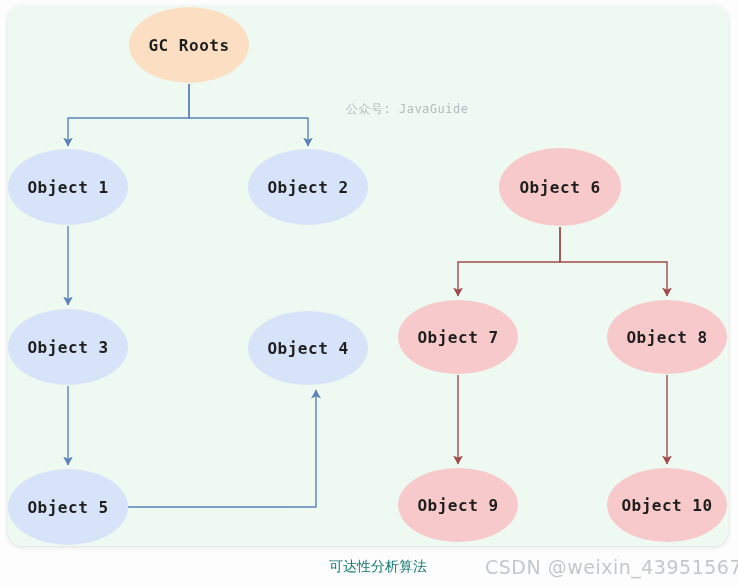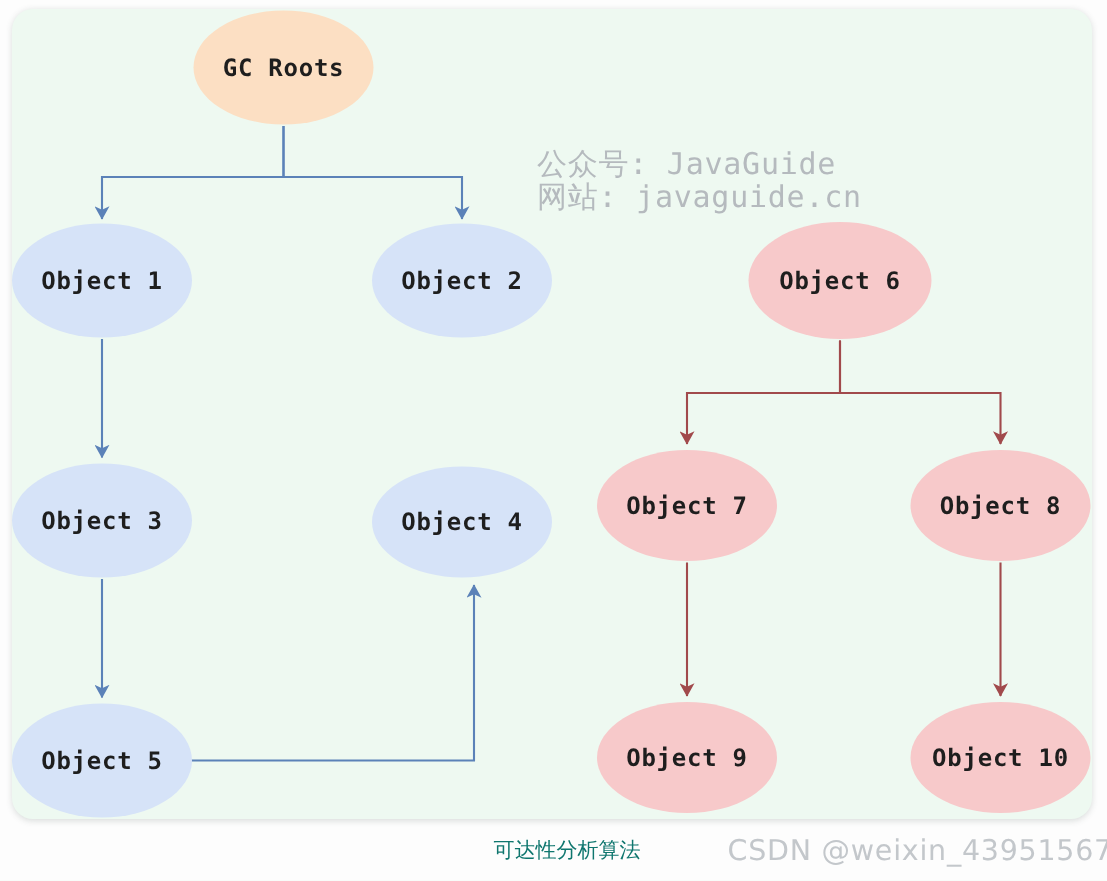--- a/index.html
+++ b/index.html
@@ -30,24 +30,24 @@
     font-size: 16px;
     font-weight: 600;
     letter-spacing: 0.5px;
   }
   .edge {
     fill: none;
     stroke-width: 1.4px;
   }
   .watermark {
     position: absolute;
-    left: 358px;
+    left: 346px;
     top: 98px;
     font-family: "DejaVu Sans Mono", monospace;
-    font-size: 20px;
+    font-size: 12px;
     line-height: 22px;
     letter-spacing: 0.5px;
     white-space: nowrap;
   }
   .caption {
     position: absolute;
     left: 0;
     top: 558px;
     width: 100%;
     text-align: center;
@@ -144,20 +144,19 @@
 
       <g>
         <ellipse cx="667" cy="505" rx="60" ry="37" fill="#f7c9ca"></ellipse>
         <text class="node-label" x="667" y="510.5" text-anchor="middle" fill="#1e1e1e">Object 10</text>
       </g>
     </g>
   </svg>
 
   <div class="watermark" style="color: rgb(181, 186, 190);">
     <div>公众号: JavaGuide</div>
-    <div>网站: javaguide.cn</div>
   </div>
 
   <div class="caption" style="color: #0f766e;">可达性分析算法</div>
 
   <div class="credit" style="color: rgb(195, 199, 203);">CSDN @weixin_43951567</div>
 
 </div>
 
 </body></html>

